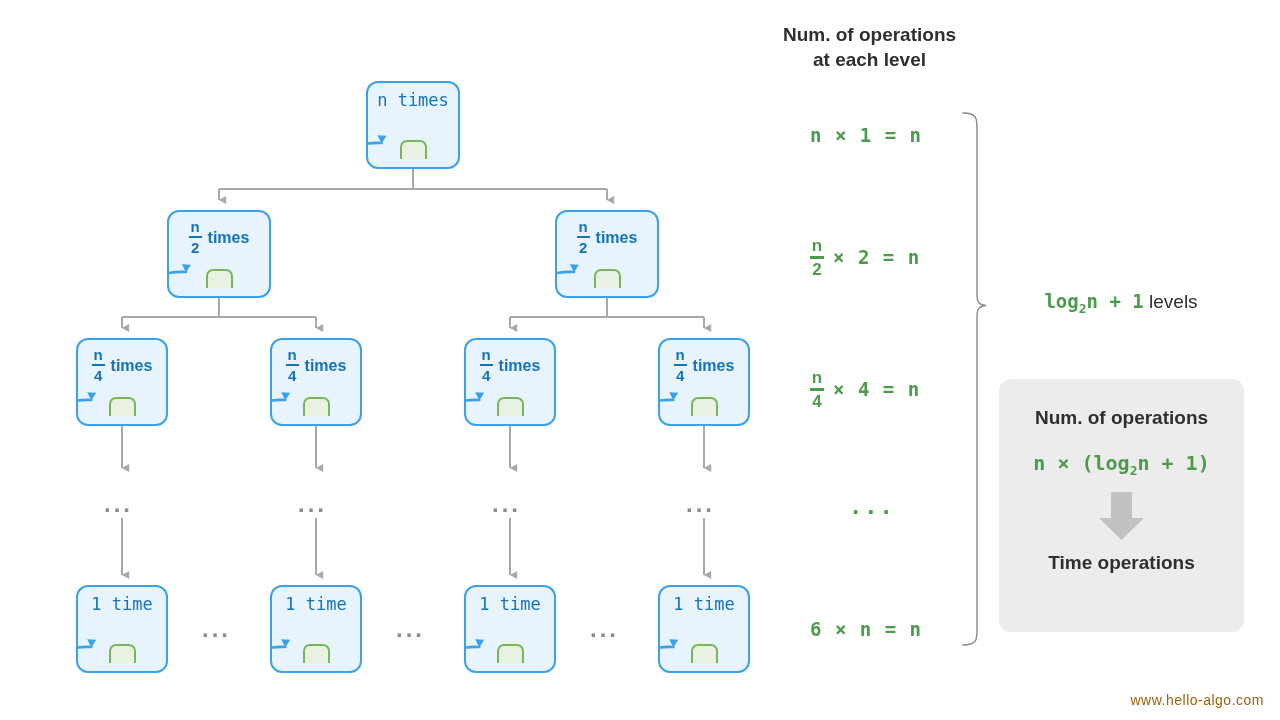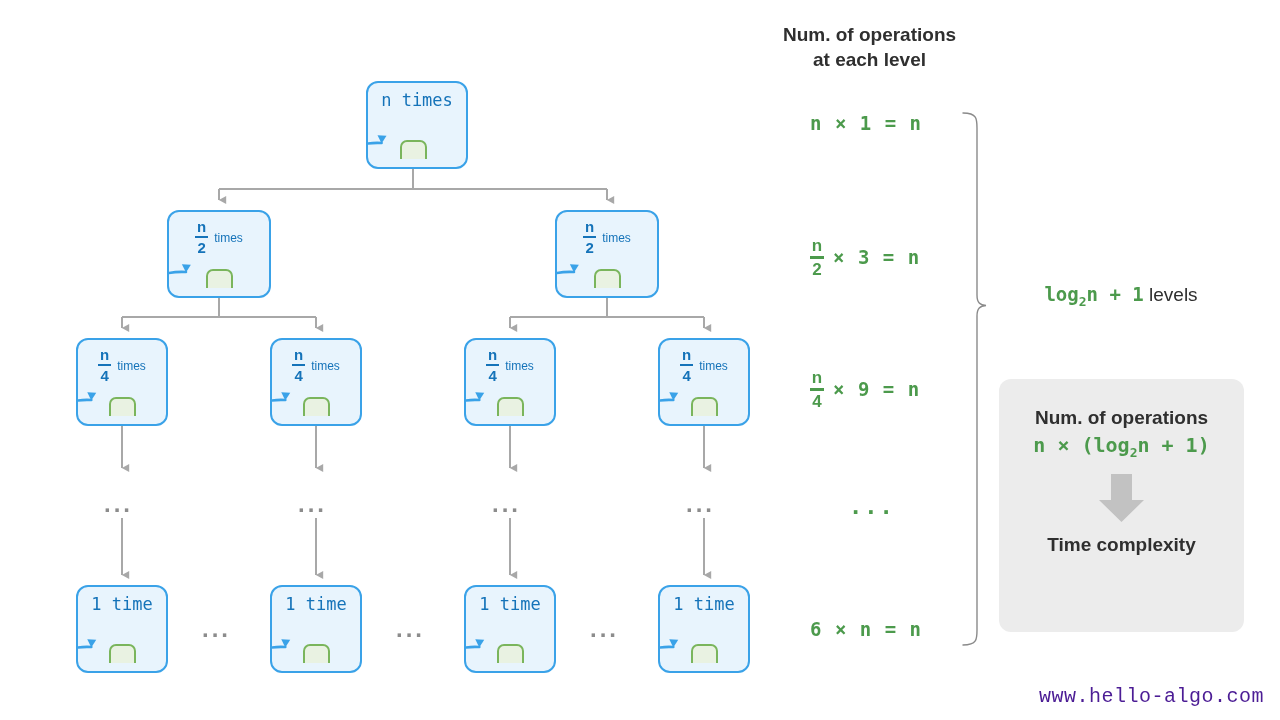--- a/index.html
+++ b/index.html
@@ -48,21 +48,21 @@
     line-height:1;
     font-family:"Liberation Sans",sans-serif;
     font-weight:600;
     font-size:15px;
     position:relative;
     top:-1px;
   }
   .frac-box .num{padding-bottom:1px;}
   .frac-box .bar{width:13px;height:2px;background:#1573b9;margin:1px 0;}
   .frac-box .den{padding-top:1px;}
-  .frac-word{font-size:12px;font-weight:400;}
+  .frac-word{font-size:16px;font-weight:700;}
 
   
   .loop{position:absolute;left:0;right:0;bottom:8px;height:46px;}
 
   
   .opshead{
     position:absolute;
     text-align:center;
     color:#2f2f2f;
     font-weight:bold;
@@ -100,21 +100,21 @@
     font-size:22px;
     letter-spacing:2px;
   }
 
   
   .levels{
     position:absolute;
     text-align:center;
     font-size:19px;
     color:#2f2f2f;
-    line-height:20px;
+    line-height:34px;
   }
   .levels .mono{
     font-family:"DejaVu Sans Mono","Liberation Mono",monospace;
     font-weight:bold;
     color:#4c9a4c;
   }
   .levels .sub{font-size:13px;vertical-align:sub;}
 
   
   .card{
@@ -146,23 +146,23 @@
     font-size:24px;
     font-weight:bold;
     letter-spacing:3px;
     font-family:"Liberation Sans",sans-serif;
     white-space:nowrap;
   }
 
   .watermark{
     position:absolute;
     right:16px;bottom:12px;
-    color:#4c1d95;
-    font-family:Liberation Mono, monospace;
-    font-size:20px;
+    color:#a16207;
+    font-family:Liberation Sans, sans-serif;
+    font-size:14px;
     letter-spacing:0.5px;
   }
 </style>
 </head>
 <body>
 
 <div id="stage">
 
   <svg class="layer" viewBox="0 0 1280 720">
     <defs>
@@ -211,21 +211,21 @@
                C977,113 977,119 977,128
                L977,295
                C977,303 980,305 986,305.5
                C980,306 977,308 977,316
                L977,630
                C977,639 977,645 963,645" fill="none" stroke="#8a8a8a" stroke-width="1.4" stroke-linecap="round"></path>
     </g>
   </svg>
 
   <div id="tree-nodes">
-      <div class="node" style="left: 366px; top: 81px; width: 102px; height: 88px;">
+      <div class="node" style="left: 366px; top: 81px; width: 94px; height: 88px;">
         <div class="label">n times</div>
         <div class="loop"><svg width="90" height="46" viewBox="0 0 90 46">
     <path d="M 41 41 A 32.4 15 0 1 1 13.600000000000001 30" fill="none" stroke="#3aa2e8" stroke-width="2.6" stroke-linecap="round" marker-end="url(#loopAh)"></path>
     <rect x="33" y="28" width="25" height="25" rx="6" fill="#e9f2e2" stroke="#7ab55c" stroke-width="2"></rect>
   </svg></div>
       </div>
       <div class="node frac" style="left: 167px; top: 210px; width: 104px; height: 88px;">
         <div class="label">
           <span class="frac-box">
             <span class="num">n</span>
@@ -349,57 +349,57 @@
   <div id="tree-hdots">
       <div class="dots-gray" style="left: 202px; top: 615px;">...</div>
       <div class="dots-gray" style="left: 396px; top: 615px;">...</div>
       <div class="dots-gray" style="left: 590px; top: 615px;">...</div>
     </div>
 
   <div class="opshead" style="left:762px;top:22px;width:215px;">Num. of operations
 at each level</div>
 
   <div id="formula-rows">
-      <div class="formula" style="left: 810px; top: 112px; justify-content: center;">
+      <div class="formula" style="left: 810px; top: 124px; justify-content: center;">
         <span class="rest">n × 1 = n</span>
       </div>
       <div class="formula" style="left: 810px; top: 237px;">
         <span class="gfrac">
           <span>n</span>
           <span class="bar"></span>
           <span>2</span>
         </span>
-        <span class="rest">× 3 = n</span>
+        <span class="rest">× 2 = n</span>
       </div>
       <div class="formula" style="left: 810px; top: 369px;">
         <span class="gfrac">
           <span>n</span>
           <span class="bar"></span>
           <span>4</span>
         </span>
-        <span class="rest">× 9 = n</span>
+        <span class="rest">× 4 = n</span>
       </div>
       <div class="dots-green" style="left: 849px; top: 494px;">...</div>
       <div class="formula" style="left: 810px; top: 618px;">
         <span class="rest">6 × n = n</span>
       </div>
     </div>
 
   <div class="levels" style="left:1005px;top:284px;width:232px;">
     <div>
       <span class="mono"><span>log</span><span class="sub">2</span><span>n + 1</span></span>
       <span>levels</span>
     </div>
   </div>
 
   <div class="card" style="left:999px;top:379px;width:245px;height:253px;">
     <div class="title" style="margin-top:28px;">Num. of operations</div>
-    <div class="green" style="margin-top:4px;"><span>n × (log</span><span class="sub">2</span><span>n + 1)</span></div>
+    <div class="green" style="margin-top:22px;"><span>n × (log</span><span class="sub">2</span><span>n + 1)</span></div>
     <div class="arrow-wrap" style="margin-top:12px;">
       <svg width="245" height="52" viewBox="0 0 245 52">
         <path d="M112,2 L133,2 L133,28 L145,28 L122.5,50 L100,28 L112,28 Z" fill="#c2c2c2"></path>
       </svg>
     </div>
-    <div class="title" style="margin-top:10px;">Time complexity</div>
+    <div class="title" style="margin-top:10px;">Time operations</div>
   </div>
 
   <div class="watermark">www.hello-algo.com</div>
 </div>
 
 </body></html>

